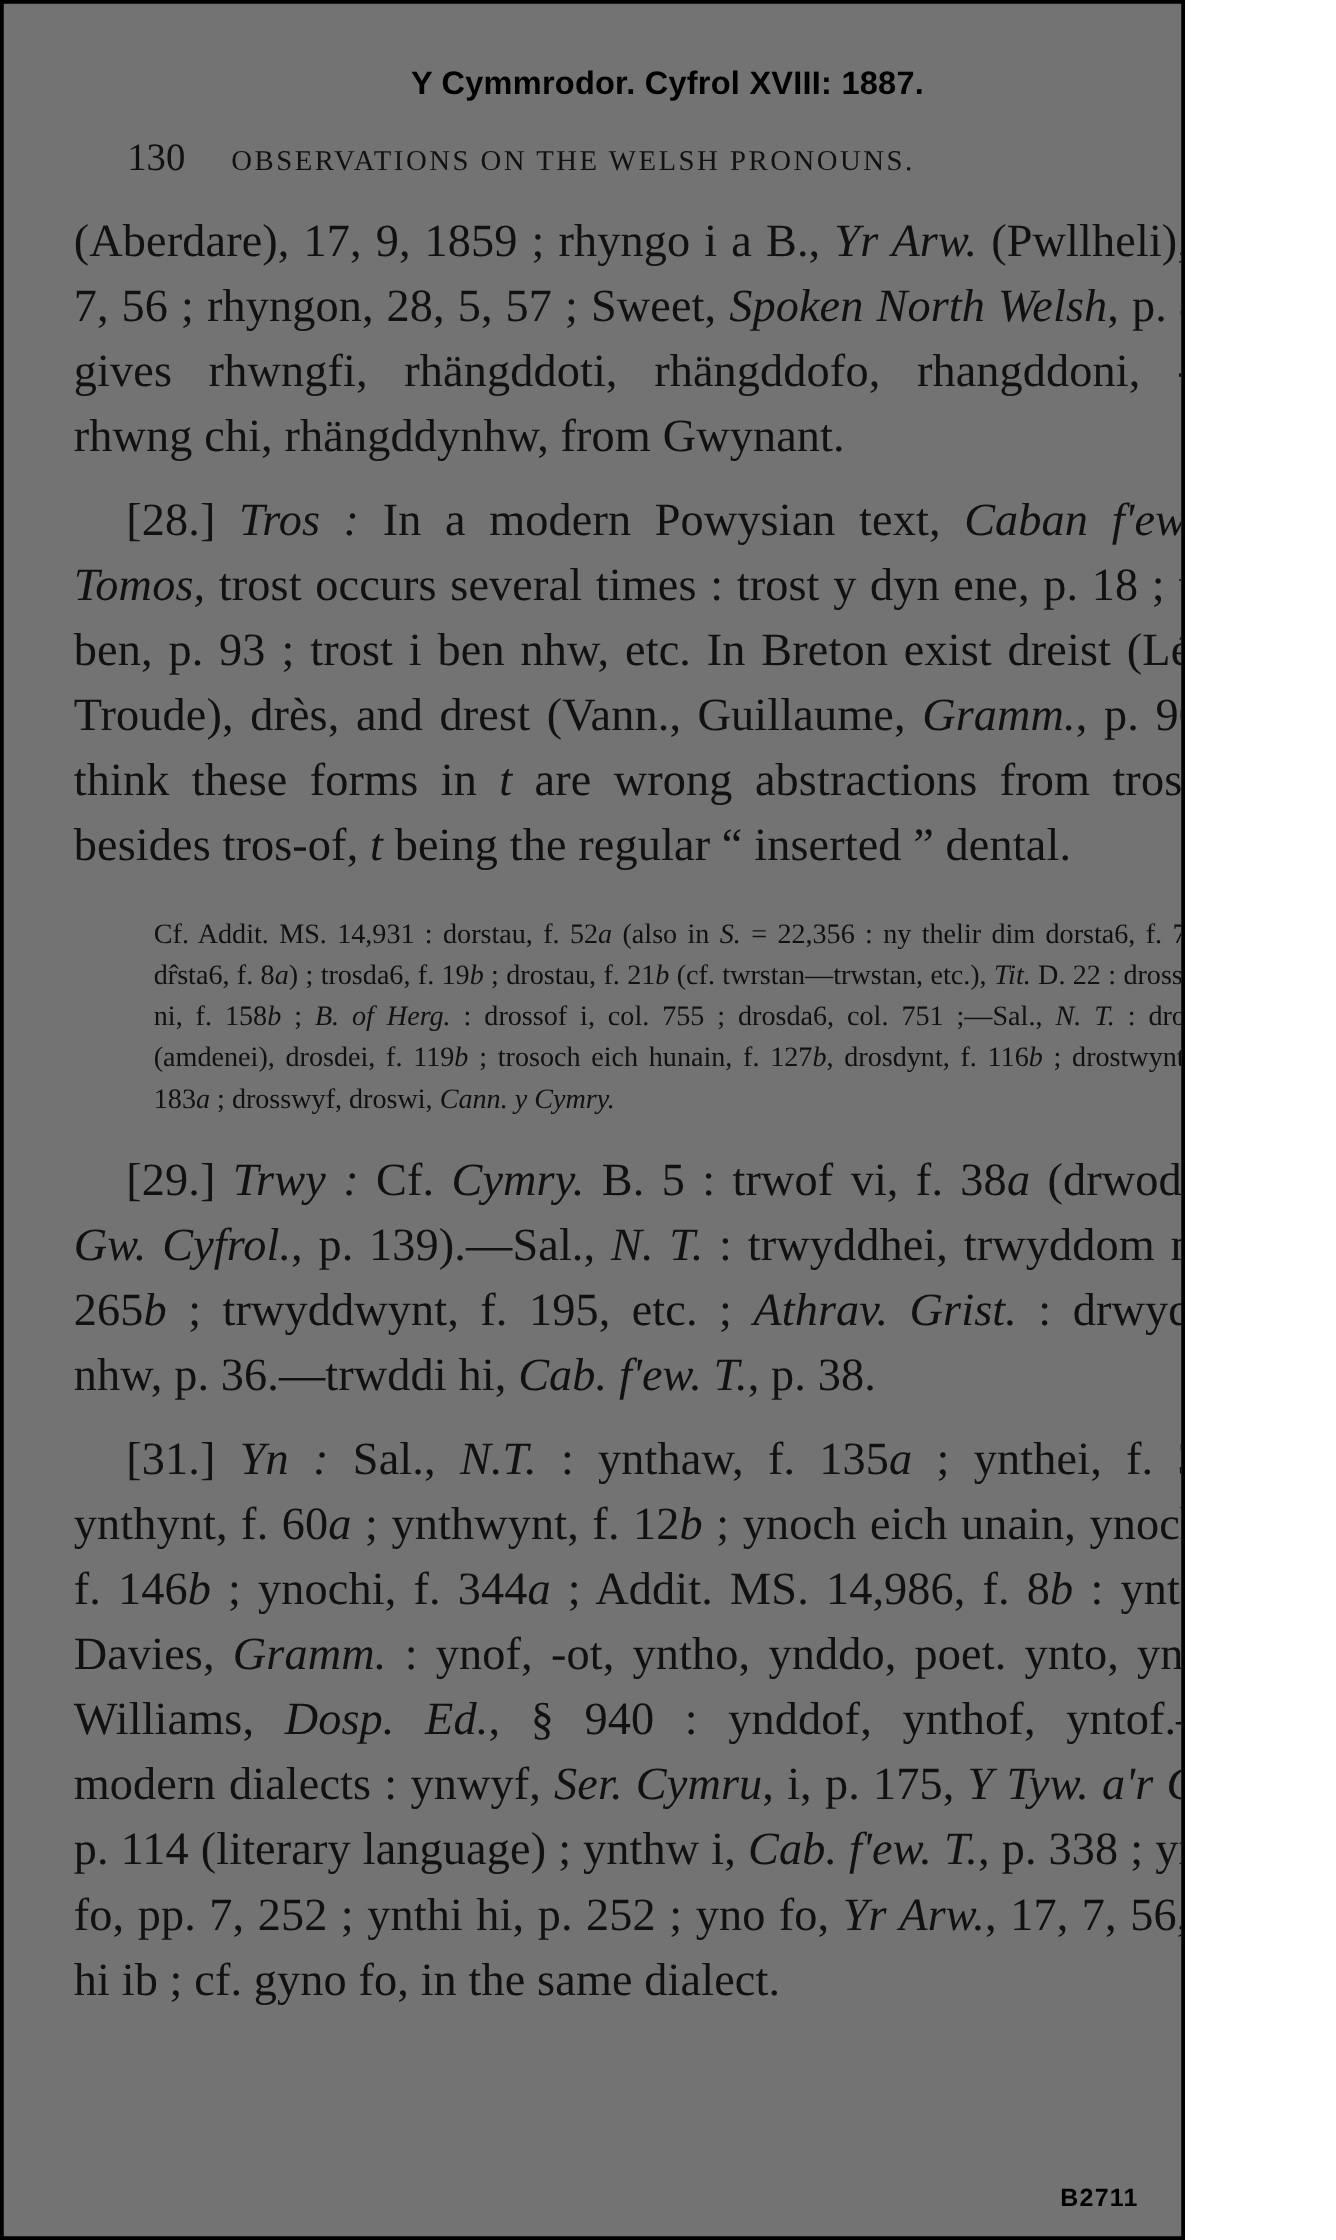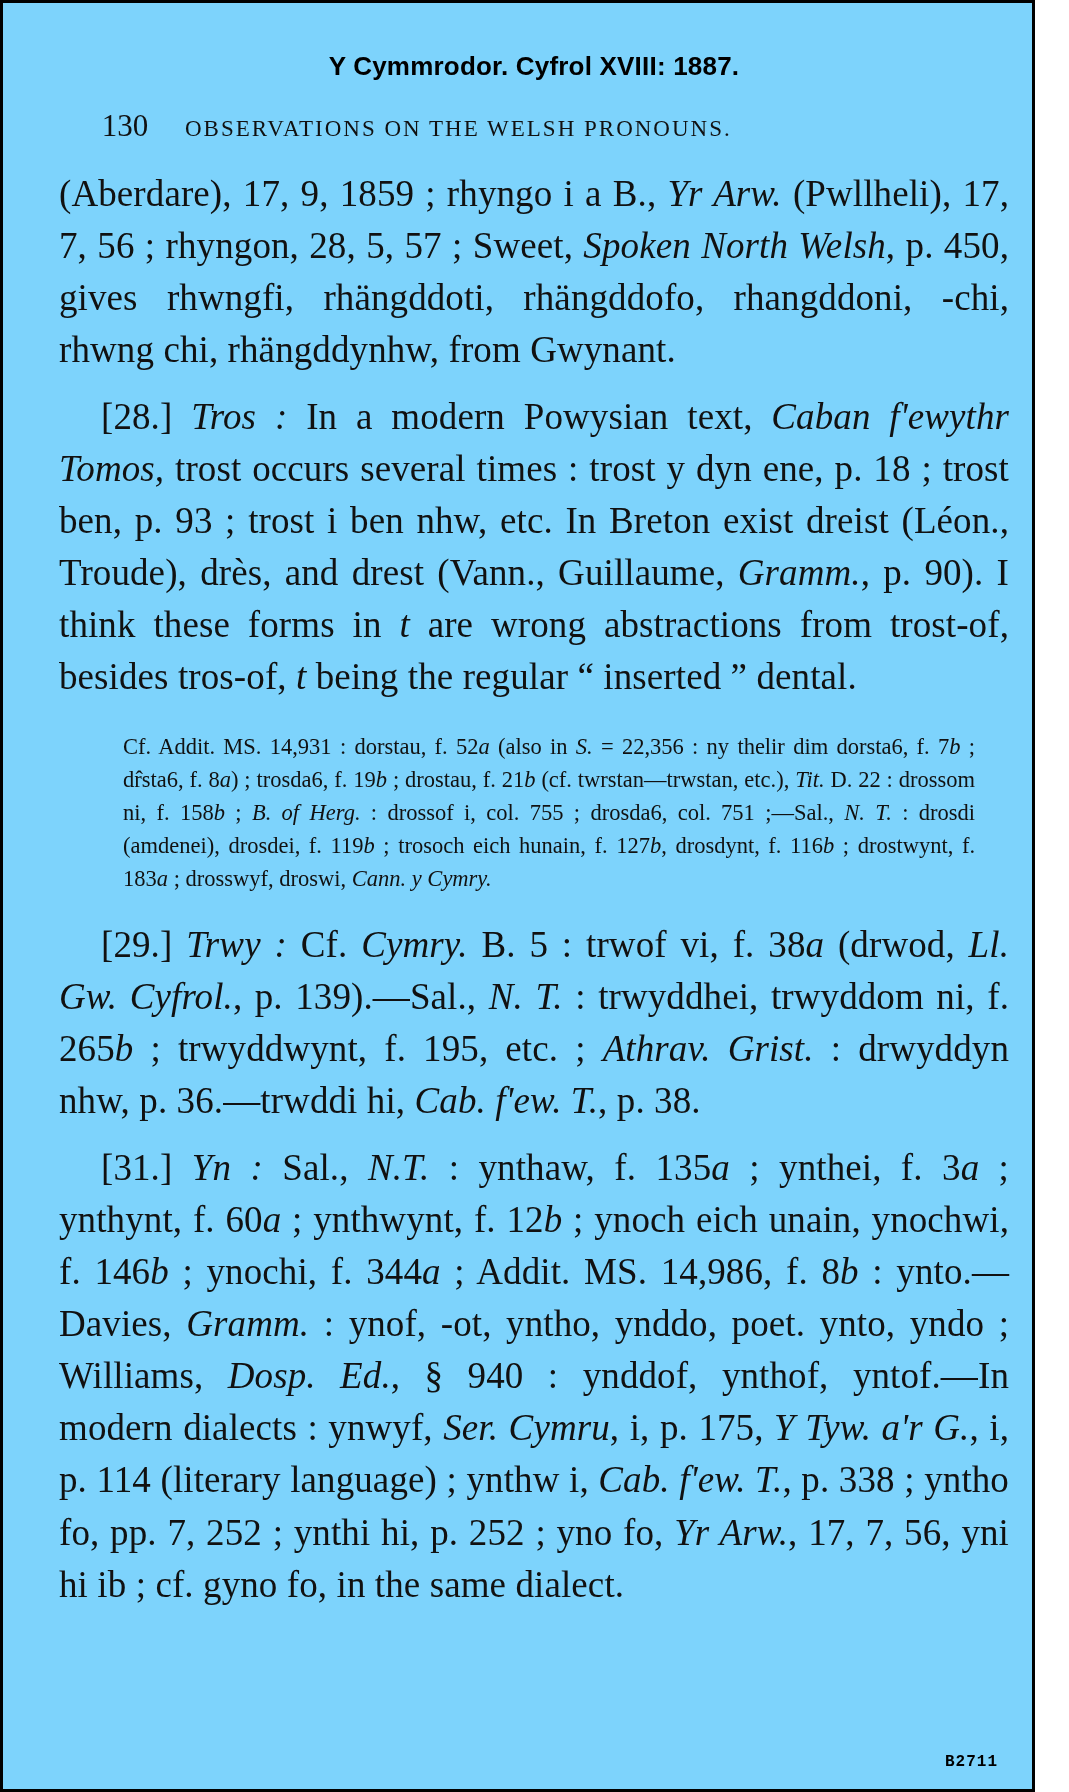--- a/index.html
+++ b/index.html
@@ -10,25 +10,25 @@
   body {
     width: 1069px;
     height: 1792px;
     font-family: "Liberation Serif", serif;
     color: #111111;
     position: relative;
   }
   .page {
     position: absolute;
     left: 0; top: 0;
-    width: 1035px;
+    width: 948px;
     height: 1792px;
     box-sizing: border-box;
     border: 3px solid #000000;
-    background: #7dd3fc;
+    background: #737373;
     overflow: hidden;
   }
   .inner {
     position: absolute;
     left: 56px;
     top: 30px;
     width: 950px;
   }
   .running-head {
     text-align: center;
@@ -77,22 +77,22 @@
     margin: 26px 34px 24px 64px;
     font-size: 22.5px;
     line-height: 1.47;
     text-align: justify;
   }
   i, em { font-style: italic; }
   .footer-code {
     position: absolute;
     right: 34px;
     bottom: 18px;
-    font-family: Liberation Mono, monospace;
-    font-size: 16px;
+    font-family: Liberation Sans, sans-serif;
+    font-size: 20px;
     font-weight: 700;
     letter-spacing: 1px;
     color: #000;
   }
 </style>
 </head>
 <body>
 
 <div class="page">
   <div class="inner">

